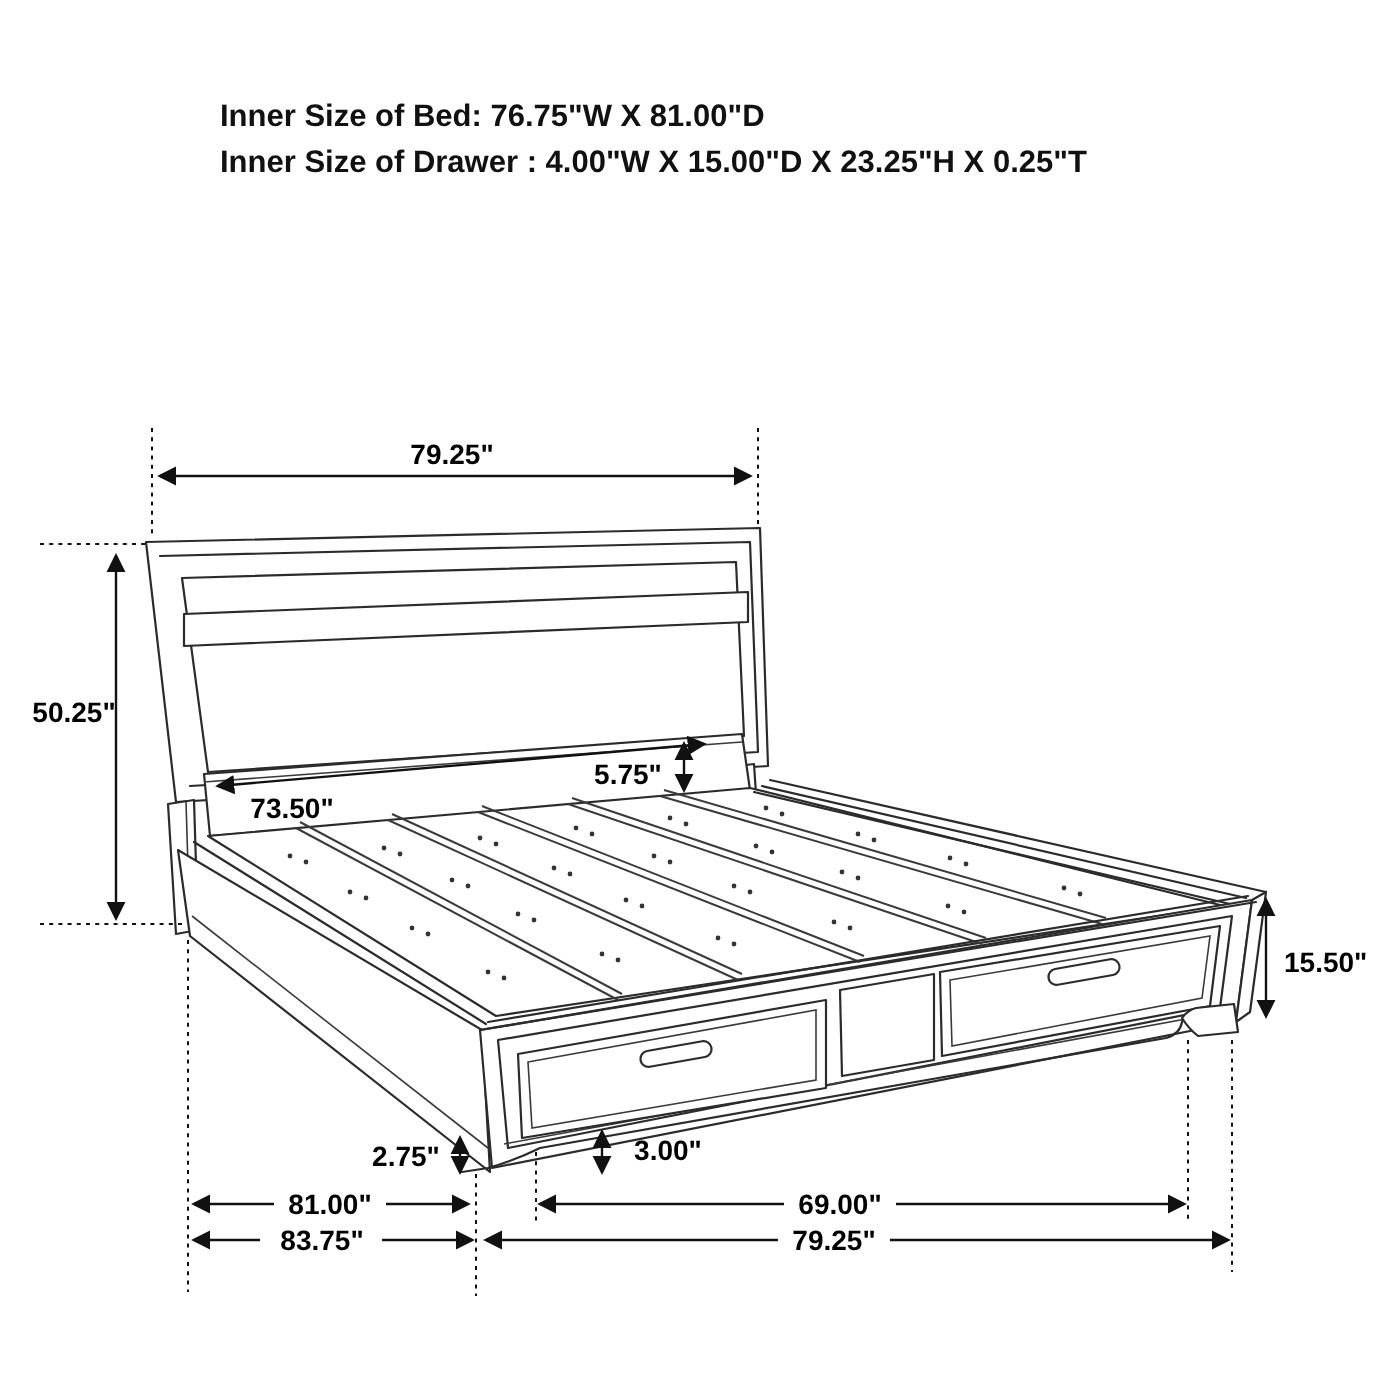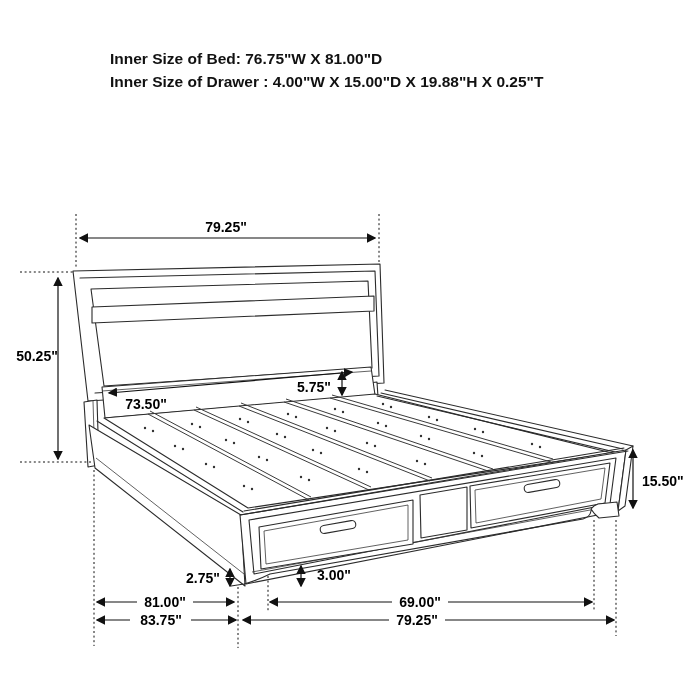--- a/index.html
+++ b/index.html
@@ -17,21 +17,21 @@
   .dots{stroke:#333;stroke-width:2.4;stroke-linecap:round;fill:none;}
   .slat{stroke:#3a3a3a;stroke-width:1;fill:none;}
 </style>
 </head>
 <body>
 
 <div class="stage">
 
   <div class="hdr">
     <div>Inner Size of Bed: 76.75"W X 81.00"D</div>
-    <div>Inner Size of Drawer : 4.00"W X 15.00"D X 19.88"H X 0.25"T</div>
+    <div>Inner Size of Drawer : 4.00"W X 15.00"D X 23.25"H X 0.25"T</div>
   </div>
 
   <svg width="700" height="700" viewBox="0 0 700 700">
     <defs>
       <pattern id="speck" width="5" height="5" patternUnits="userSpaceOnUse">
         <rect width="5" height="5" fill="#fff"></rect>
         <circle cx="1" cy="1.5" r="0.7" fill="#333"></circle>
         <circle cx="3.4" cy="3.8" r="0.7" fill="#222"></circle>
         <circle cx="2.2" cy="0.4" r="0.5" fill="#555"></circle>
         <circle cx="4.4" cy="1.2" r="0.6" fill="#444"></circle>

